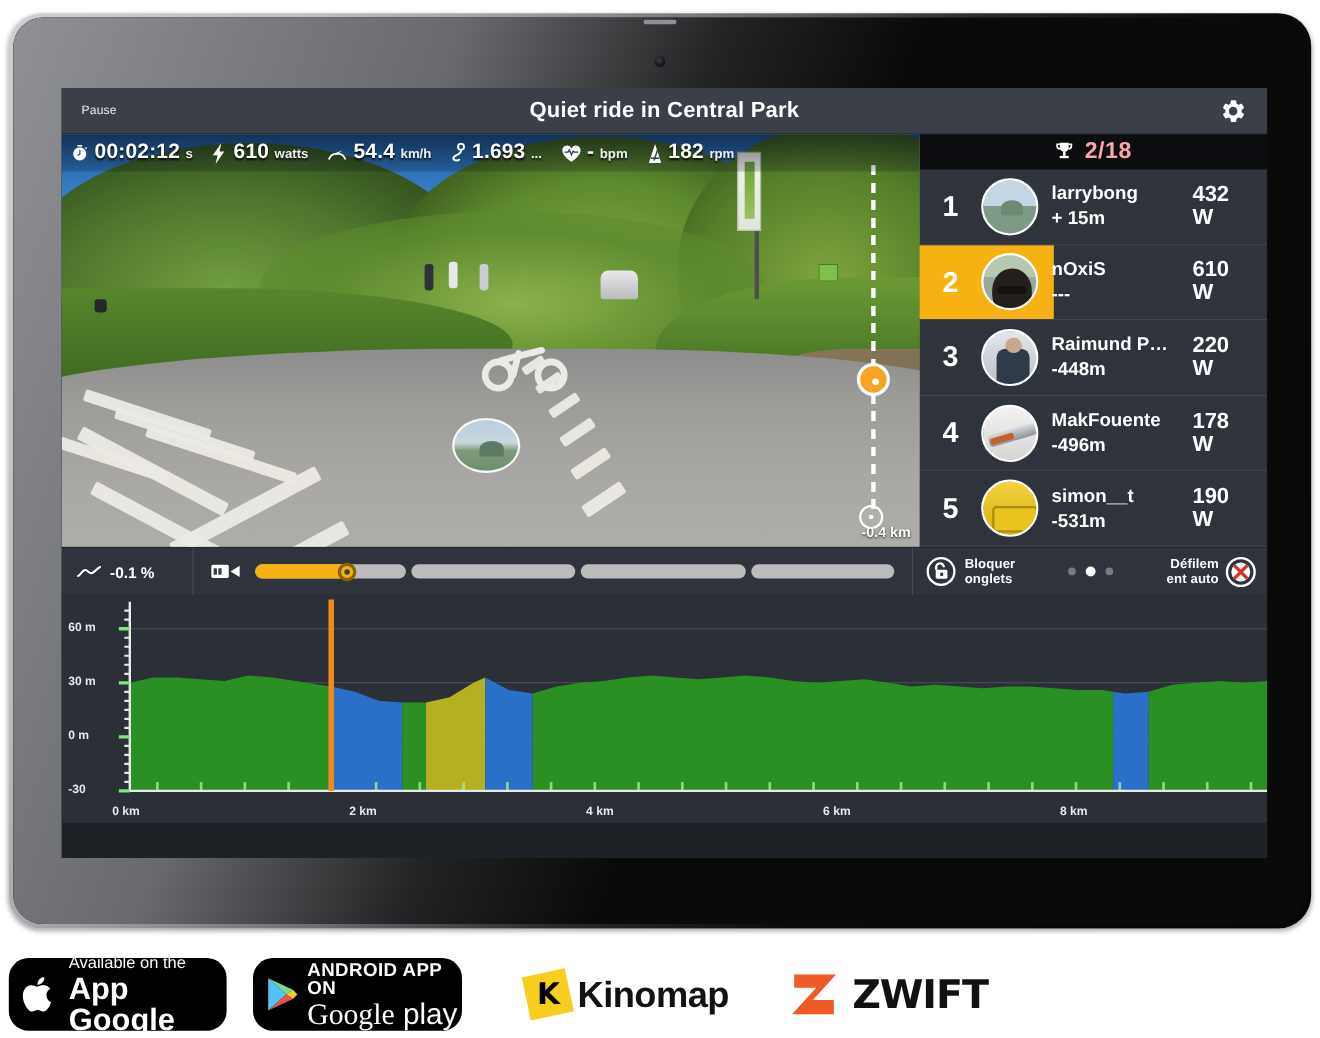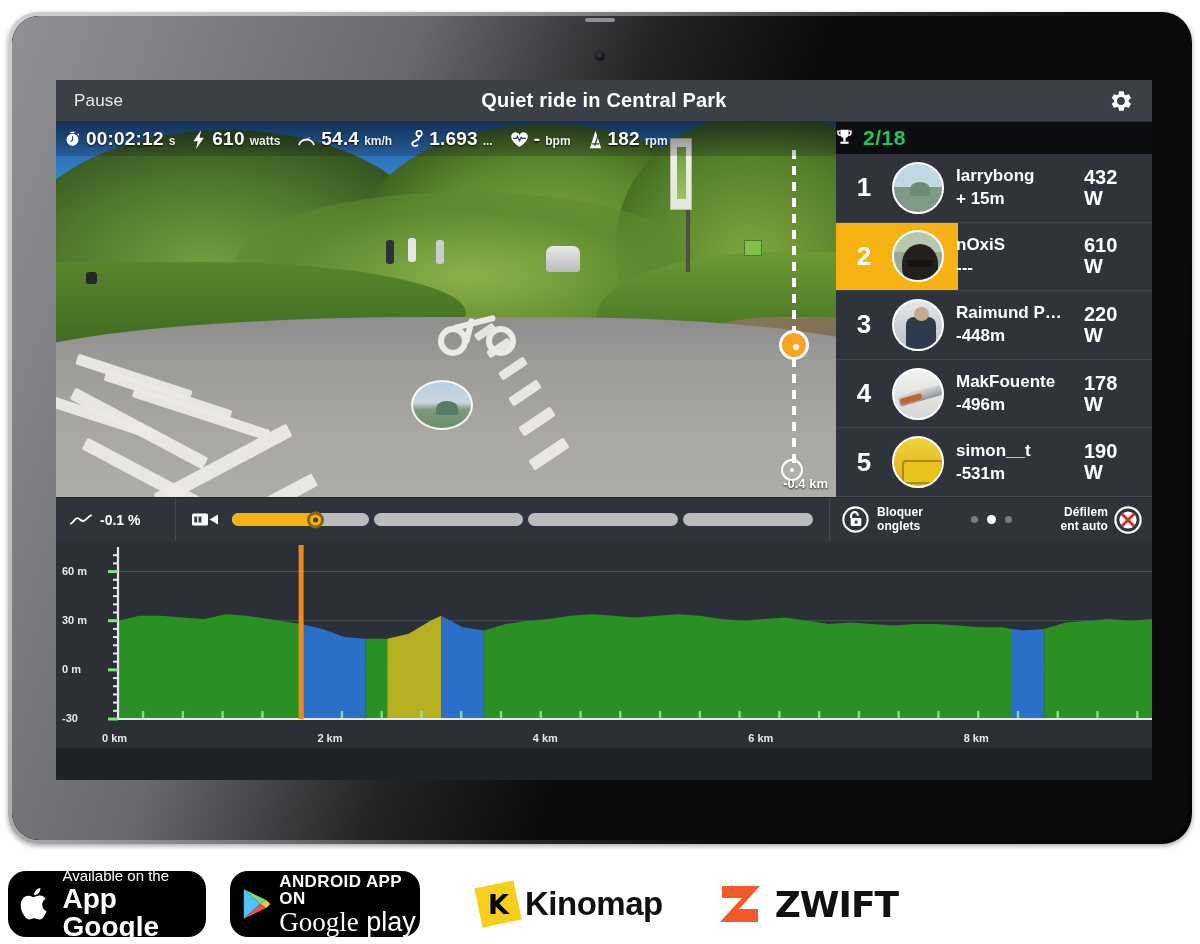--- a/index.html
+++ b/index.html
@@ -56,21 +56,21 @@
 
   
   #titlebar {
     position: relative;
     height: 42px;
     background: #3b3f47;
     display: flex; align-items: center;
     border-bottom: 1px solid #2a2d33;
   }
   #pause-btn {
-    margin-left: 18px; color: #e9eaec; font-size: 17px; letter-spacing: .2px;
+    margin-left: 18px; color: #e9eaec; font-size: 11px; letter-spacing: .2px;
   }
   #ride-title {
     position: absolute; left: 0; right: 0; text-align: center;
     color: #ffffff; font-size: 20px; font-weight: bold; letter-spacing: .2px;
     pointer-events: none;
   }
   #gear-btn {
     margin-left: auto; margin-right: 18px; display: flex; align-items: center;
   }
 
@@ -173,22 +173,22 @@
     background: linear-gradient(rgba(10,14,22,.55), rgba(10,14,22,.20));
   }
   .stat { display: flex; align-items: baseline; gap: 5px; color:#fff; padding: 0 9px 0 8px; white-space:nowrap;}
   .stat .ic { align-self:center; display:flex; }
   .stat .v { font-size: 19px; font-weight: bold; letter-spacing: .2px; text-shadow: 0 1px 2px rgba(0,0,0,.9);}
   .stat .u { font-size: 12px; font-weight: bold; opacity:.92; text-shadow: 0 1px 2px rgba(0,0,0,.9);}
 
   
   #leaderboard { width: 316px; height: 100%; background: #2f343c; display:flex; flex-direction:column;}
   #lb-header {
-    height: 32px; background:#0b0d10; display:flex; align-items:center; justify-content:flex-start; gap:10px;
-    color:#22c55e;
+    height: 32px; background:#0b0d10; display:flex; align-items:center; justify-content:center; gap:10px;
+    color:#fca5a5;
   }
   #lb-header .txt { font-size: 21px; font-weight: bold; letter-spacing:.5px; }
   .lb-row {
     height: 68.6px; display:flex; align-items:center; position:relative;
     border-bottom: 1px solid #3f454e;
   }
   .lb-row.me { background: transparent; }
   .lb-rank {
     width: 56px; height:100%; display:flex; align-items:center; justify-content:center;
     color:#ffffff; font-size:26px; font-weight:bold; flex: none;

